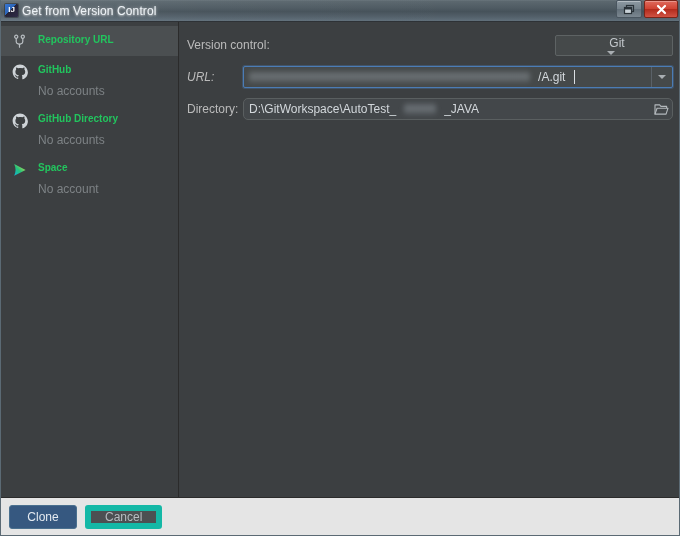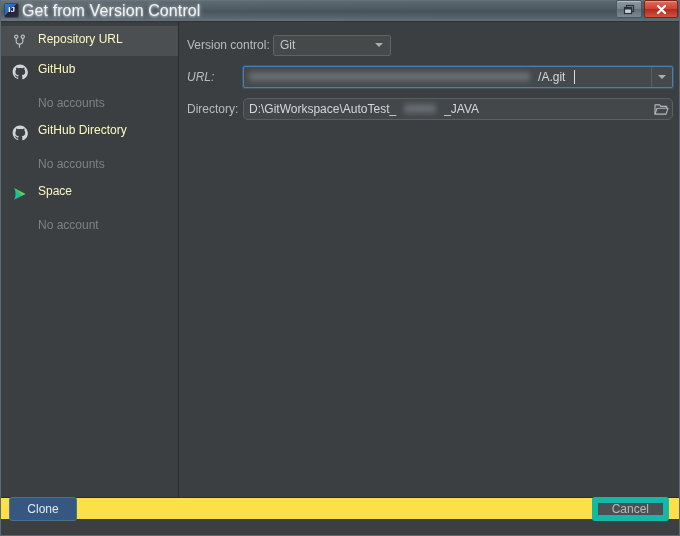--- a/index.html
+++ b/index.html
@@ -65,21 +65,21 @@
     left: 3px; top: 2px;
     width: 7px; height: 8px;
     color: #ffffff;
     font-size: 8px;
     line-height: 8px;
     font-weight: bold;
     text-align: center;
   }
 
   #window-title {
-    font-size: 16px;
+    font-size: 12px;
     color: #eef3f7;
     text-shadow: 0 1px 2px rgba(255,255,255,0.55), 0 0 4px rgba(255,255,255,0.5);
     white-space: nowrap;
     position: relative;
     z-index: 2;
     letter-spacing: 0.1px;
   }
 
   #win-controls {
     position: absolute;
@@ -144,46 +144,47 @@
     height: 17px;
     flex: none;
     margin-right: 10px;
     margin-top: 1px;
     display: flex;
     align-items: center;
     justify-content: center;
   }
   .side-texts { display: flex; flex-direction: column; min-width: 0; }
   .side-label {
-    font-size: 12px;
-    color: #fef9c3;
-    font-weight: normal;
+    font-size: 10px;
+    color: #22c55e;
+    font-weight: bold;
     line-height: 15px;
     white-space: nowrap;
   }
   .side-sub {
     font-size: 12px;
     color: #7d8285;
     line-height: 16px;
-    margin-top: 18px;
+    margin-top: 6px;
     white-space: nowrap;
   }
 
   
   #content {
     flex: 1;
     background: #3c3f41;
     padding: 12px 6px 0 8px;
     box-sizing: border-box;
   }
   .form-row {
     display: flex;
     align-items: center;
     margin-bottom: 10px;
     height: 22px;
+    justify-content: space-between;
   }
   .form-label {
     font-size: 12px;
     color: #bbbbbb;
     white-space: nowrap;
     flex: none;
   }
   .lbl-vc { width: 86px; }
   .lbl-url { width: 56px; font-style: italic; }
   .lbl-dir { width: 56px; }
@@ -193,20 +194,21 @@
     width: 118px;
     height: 21px;
     box-sizing: border-box;
     background: #45494a;
     border: 1px solid #5e6364;
     border-radius: 2px;
     display: flex;
     align-items: center;
     position: relative;
     cursor: default;
+    flex-direction: column;
   }
   .combo .combo-val {
     font-size: 12px;
     color: #c3c8cc;
     padding-left: 6px;
     flex: 1;
     white-space: nowrap;
     overflow: hidden;
   }
   .combo .arrow, .field-arrow-btn .arrow {
@@ -285,26 +287,26 @@
     width: 22px;
     flex: none;
     display: flex;
     align-items: center;
     justify-content: center;
     cursor: default;
   }
 
   
   #footer {
-    height: 22px;
-    background: #fde047;
+    height: 39px;
+    background: #e5e5e5;
     border-top: 1px solid #2b2b2b;
     display: flex;
     align-items: center;
-    justify-content: space-between;
+    justify-content: flex-start;
     padding-right: 10px;
     box-sizing: border-box;
   }
   .btn {
     height: 24px;
     min-width: 68px;
     padding: 0 14px;
     font-size: 12px;
     border-radius: 3px;
     box-sizing: border-box;

